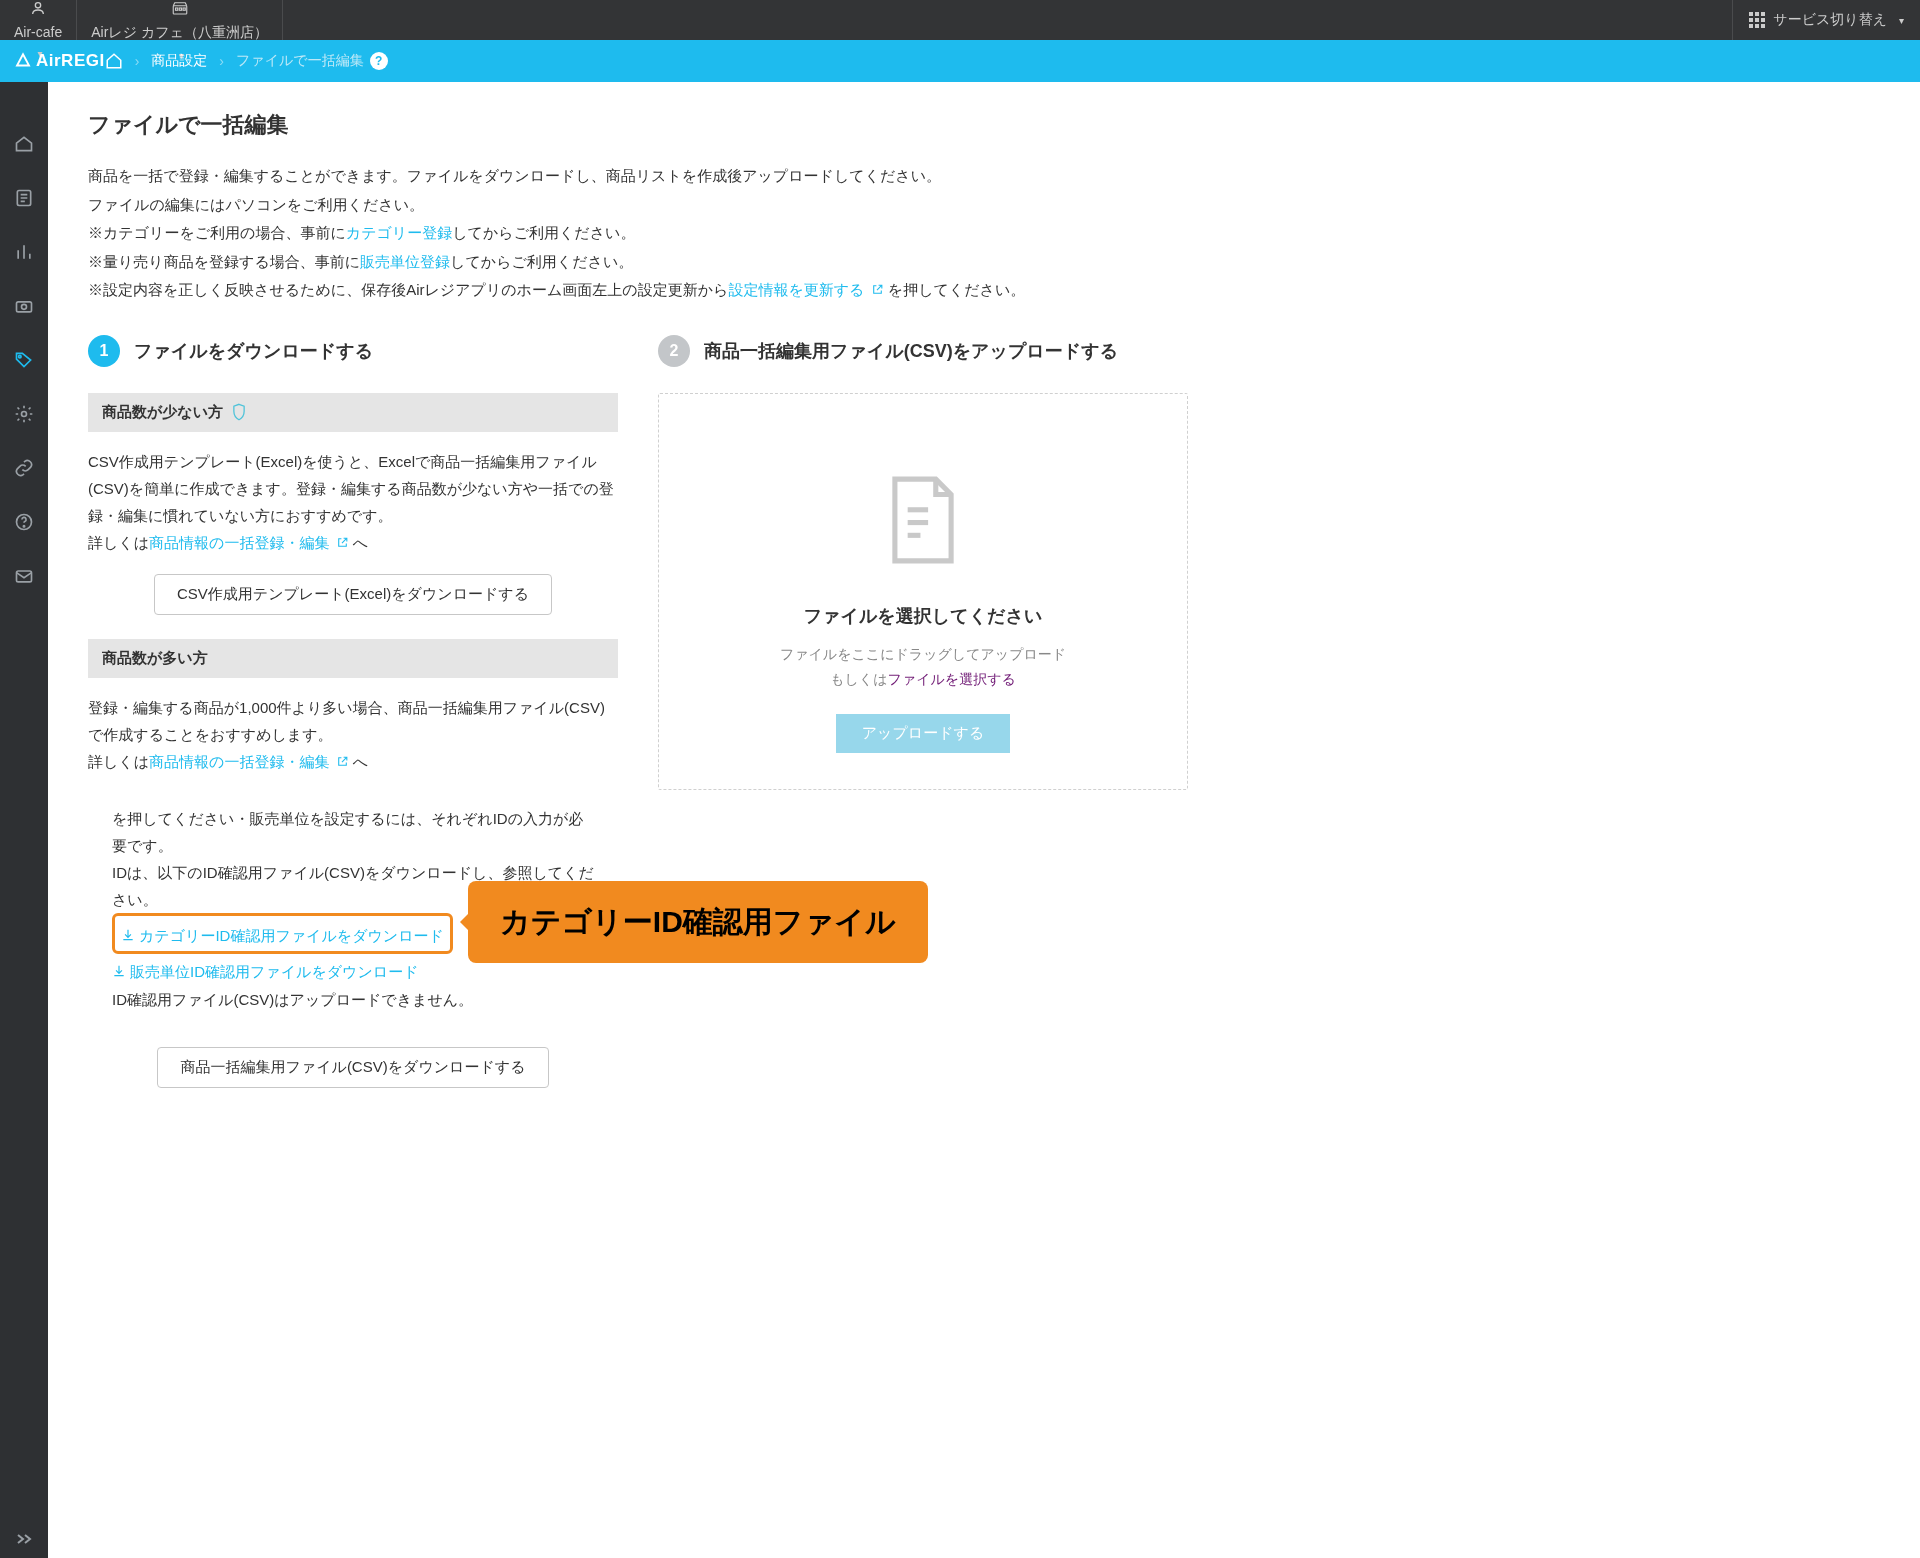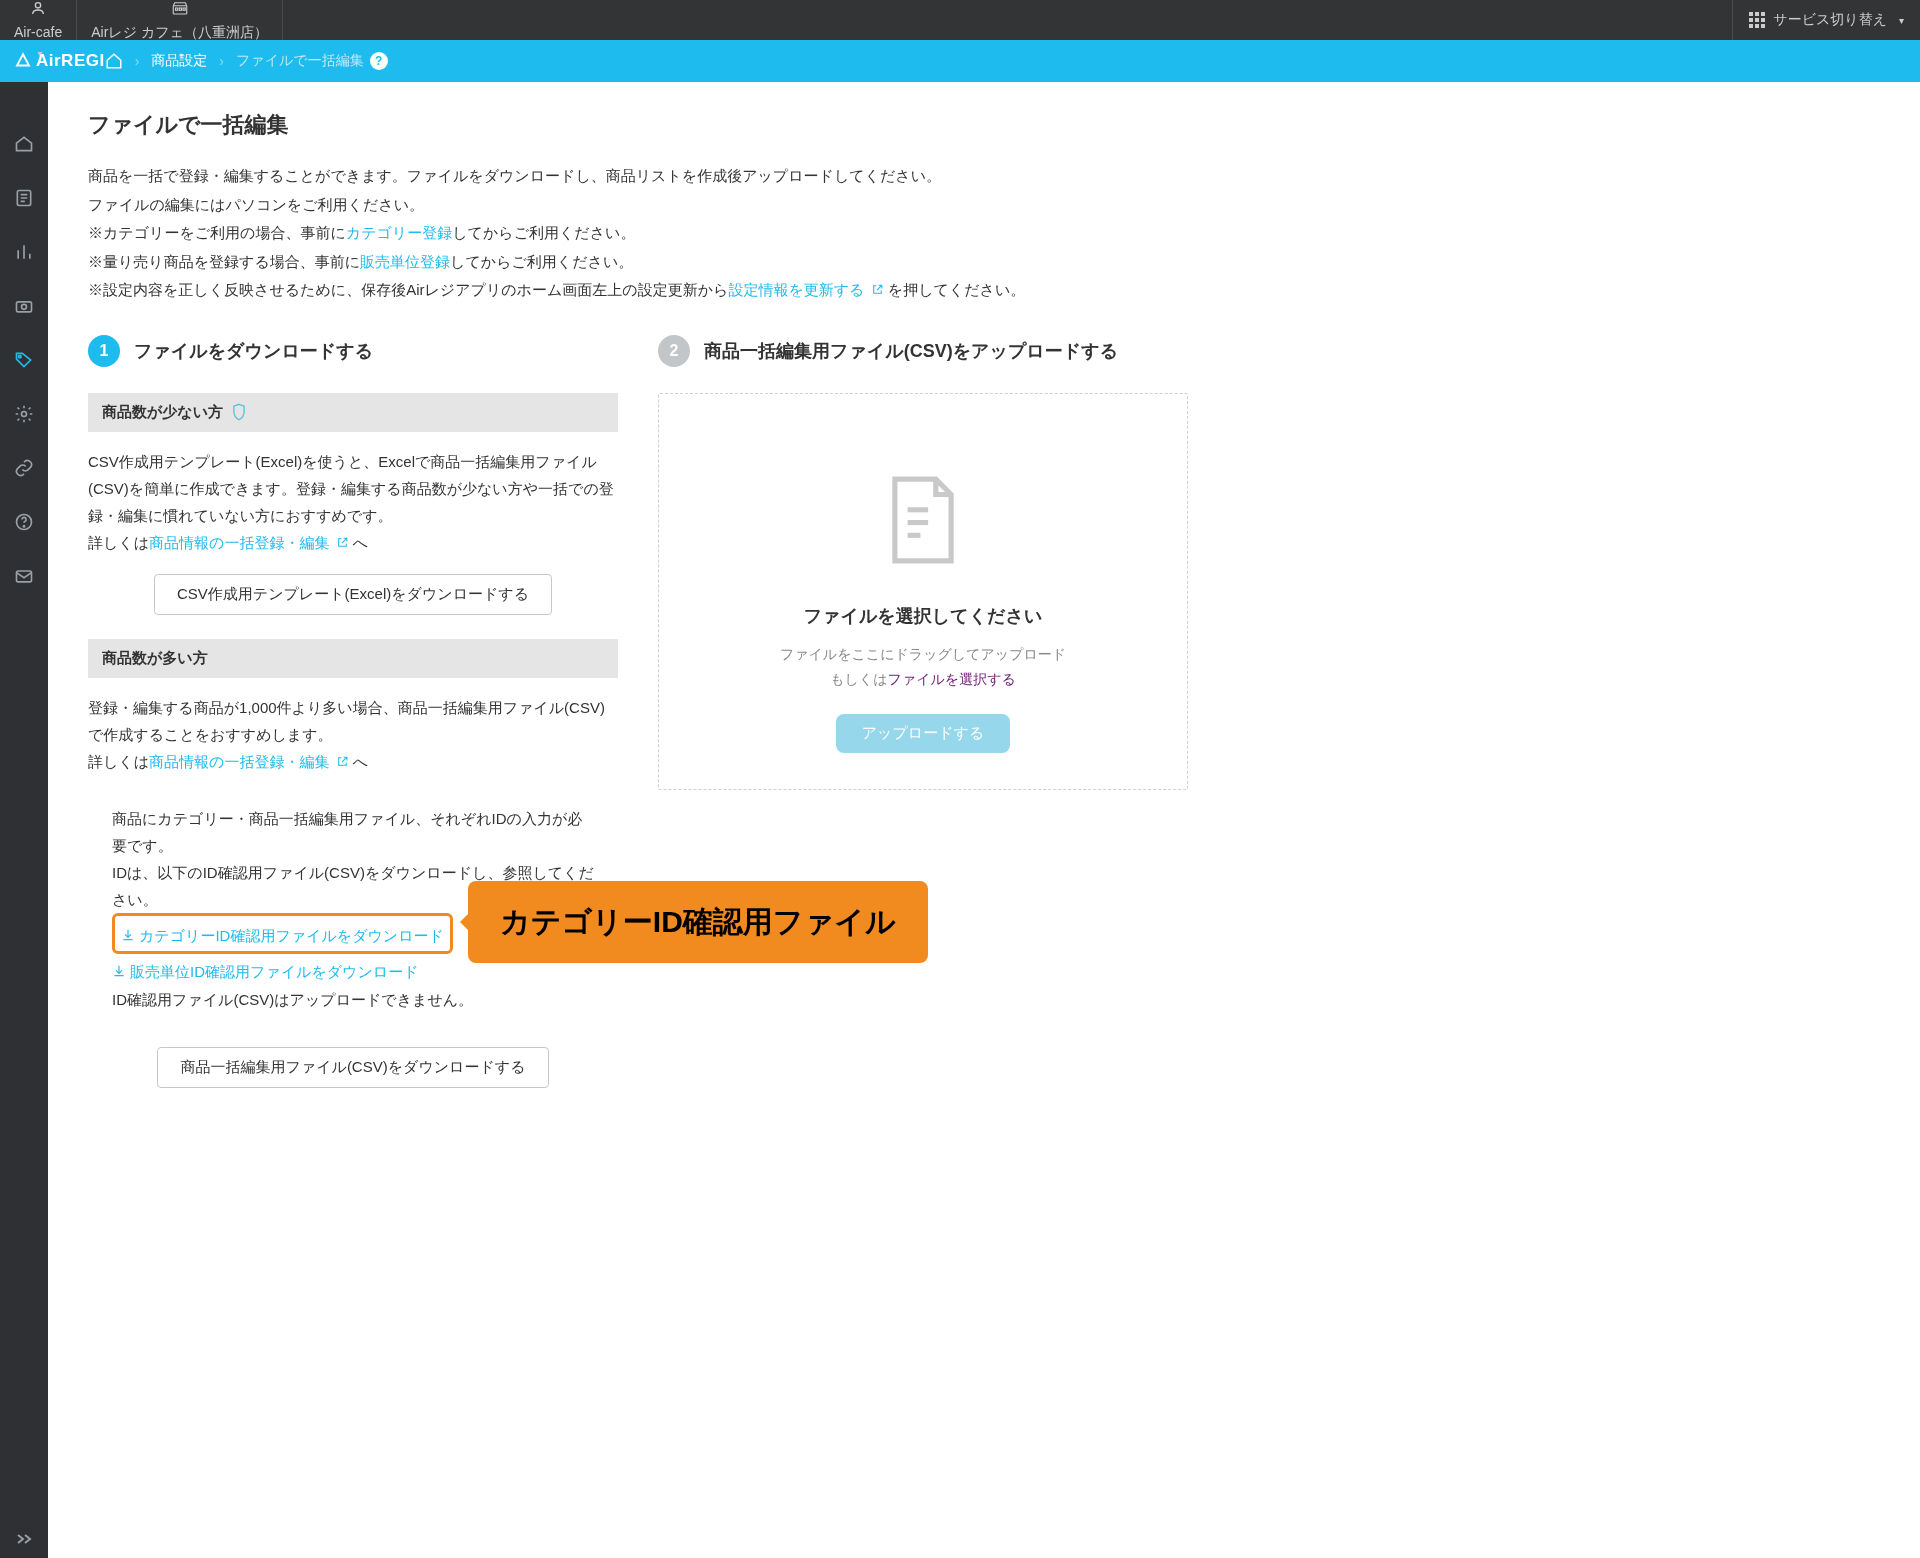--- a/index.html
+++ b/index.html
@@ -54,21 +54,21 @@
 
 .note-box { background: #fff; border: 0; padding: 16px 24px; margin-top: 14px; font-size: 15px; line-height: 1.8; }
 .note-box .dl-link { color: #1ebbee; text-decoration: none; display: inline-flex; align-items: center; gap: 4px; margin-top: 4px; cursor: pointer; }
 .highlighted-link { border: 3px solid #f18a1f; border-radius: 6px; padding: 2px 6px; display: inline-flex; }
 
 .dropzone { border: 1px dashed #d0d0d0; border-radius: 2px; padding: 80px 30px 36px 30px; text-align: center; color: #666; }
 .dropzone .file-ic { margin: 0 auto 38px auto; width: 78px; height: 92px; display: block; }
 .dropzone .dz-title { font-size: 18px; font-weight: 700; color: #333; margin-bottom: 14px; }
 .dropzone .dz-sub { font-size: 14px; color: #888; line-height: 1.8; }
 .dropzone .dz-sub a { color: #701a75; text-decoration: none; cursor: pointer; }
-.upload-btn { margin-top: 22px; background: #86d1e8; color: #fff; border: none; border-radius: 8px; padding: 10px 26px; font-size: 15px; cursor: default; opacity: 0.85; }
+.upload-btn { margin-top: 22px; background: #86d1e8; color: #fff; border: none; border-radius: 0; padding: 10px 26px; font-size: 15px; cursor: default; opacity: 0.85; }
 
 
 .callout { position: absolute; background: #f18a1f; color: #000000; font-size: 30px; font-weight: 700; padding: 14px 32px; border-radius: 8px; display: flex; align-items: center; white-space: nowrap; }
 .callout::before { content: ""; position: absolute; left: -22px; top: 50%; transform: translateY(-50%); border: 14px solid transparent; border-right-color: #f18a1f; }
 .callout-wrap { position: relative; }
 
 svg { display: block; }
 </style>
 </head>
 <body>
@@ -243,21 +243,21 @@
         </div>
         <div class="section-body">
           <p>登録・編集する商品が1,000件より多い場合、商品一括編集用ファイル(CSV)で作成することをおすすめします。</p>
           <p>
             <span>詳しくは</span><a><span>商品情報の一括登録・編集</span> <svg class="ext-icon" width="13" height="13" viewBox="0 0 24 24" fill="none" stroke="#1ebbee" stroke-width="2" style="display:inline;vertical-align:-1px">
                   <path d="M14 4h6v6M20 4l-9 9M19 14v5H5V5h5"></path>
                 </svg></a> <span>へ</span>
           </p>
 
           <div class="note-box callout-wrap">
-            <p>商品にカテゴリー・商品一括編集用ファイル、それぞれIDの入力が必要です。</p>
+            <p>を押してください・販売単位を設定するには、それぞれIDの入力が必要です。</p>
             <p>IDは、以下のID確認用ファイル(CSV)をダウンロードし、参照してください。</p>
             <span class="highlighted-link">
               <a class="dl-link">
                 <svg width="14" height="14" viewBox="0 0 24 24" fill="none" stroke="#1ebbee" stroke-width="2">
                     <path d="M12 3v12M7 11l5 5 5-5M4 20h16"></path>
                   </svg>
                 <span>カテゴリーID確認用ファイルをダウンロード</span>
               </a>
             </span><br>
             <a class="dl-link">

